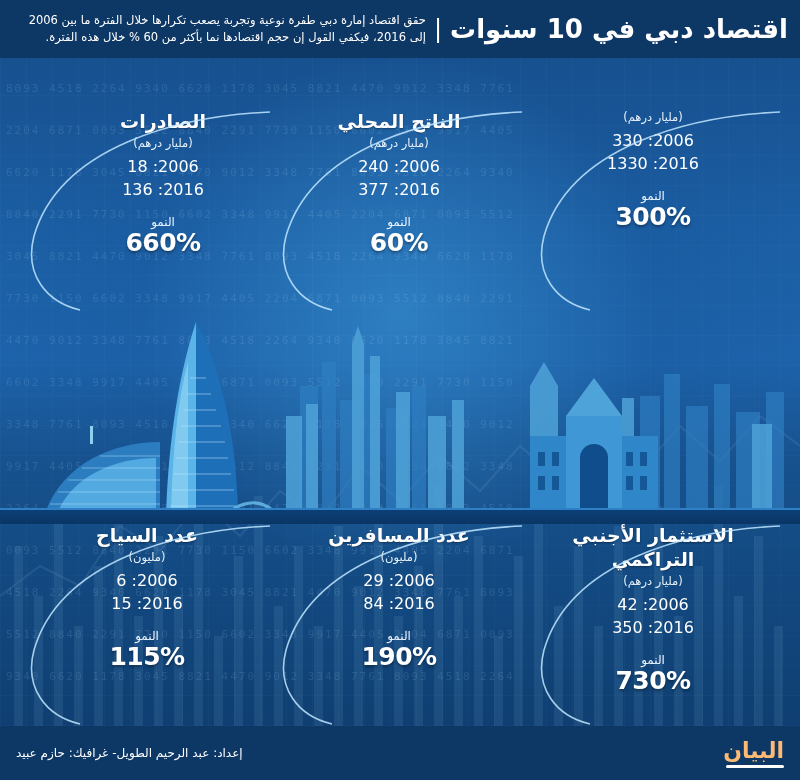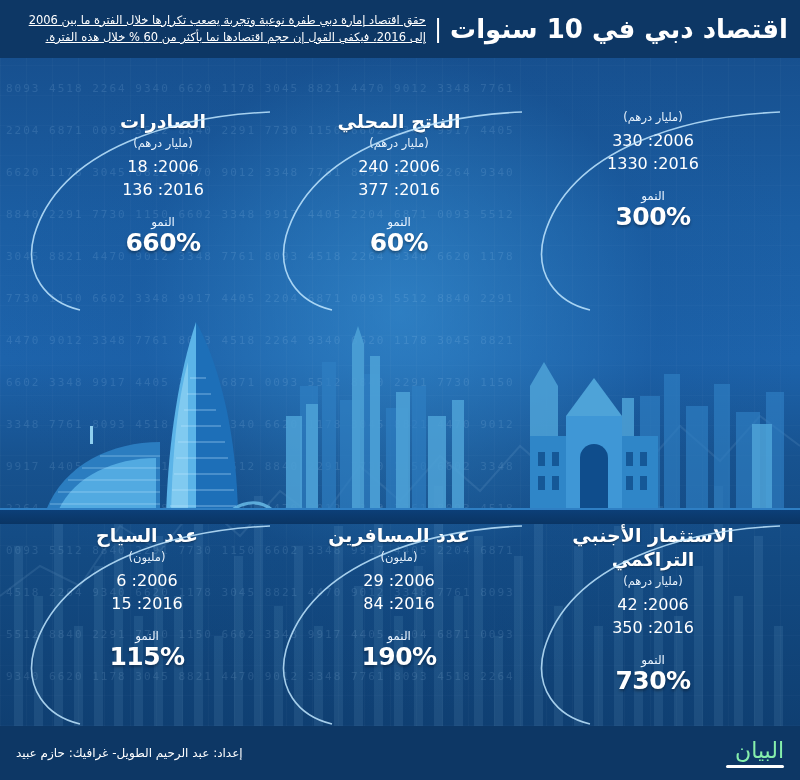--- a/index.html
+++ b/index.html
@@ -47,21 +47,20 @@
     margin: 0 8px;
     order: 2;
   }
   .header-sub {
     color: #ffffff;
     font-size: 11.5px;
     line-height: 1.5;
     max-width: 400px;
     order: 3;
     text-align: right;
-    text-decoration: underline;
   }
 
   
   .board {
     position: absolute;
     top: 58px; left: 0;
     width: 800px;
     height: 668px;
     background:
       radial-gradient(circle at 50% 38%, rgba(60,150,215,0.55) 0%, rgba(22,80,145,0.15) 45%, rgba(10,45,90,0) 70%),
@@ -179,23 +178,23 @@
     color: #ffffff;
     font-size: 12px;
     direction: rtl;
   }
   .logo {
     display: flex;
     align-items: center;
     gap: 6px;
   }
   .logo-text {
-    color: #86efac;
+    color: #fdba74;
     font-size: 22px;
-    font-weight: normal;
+    font-weight: bold;
     letter-spacing: 0px;
   }
   .logo-underline {
     display: block;
     width: 58px;
     height: 3px;
     background: #ffffff;
     margin-top: 2px;
     border-radius: 2px;
   }

